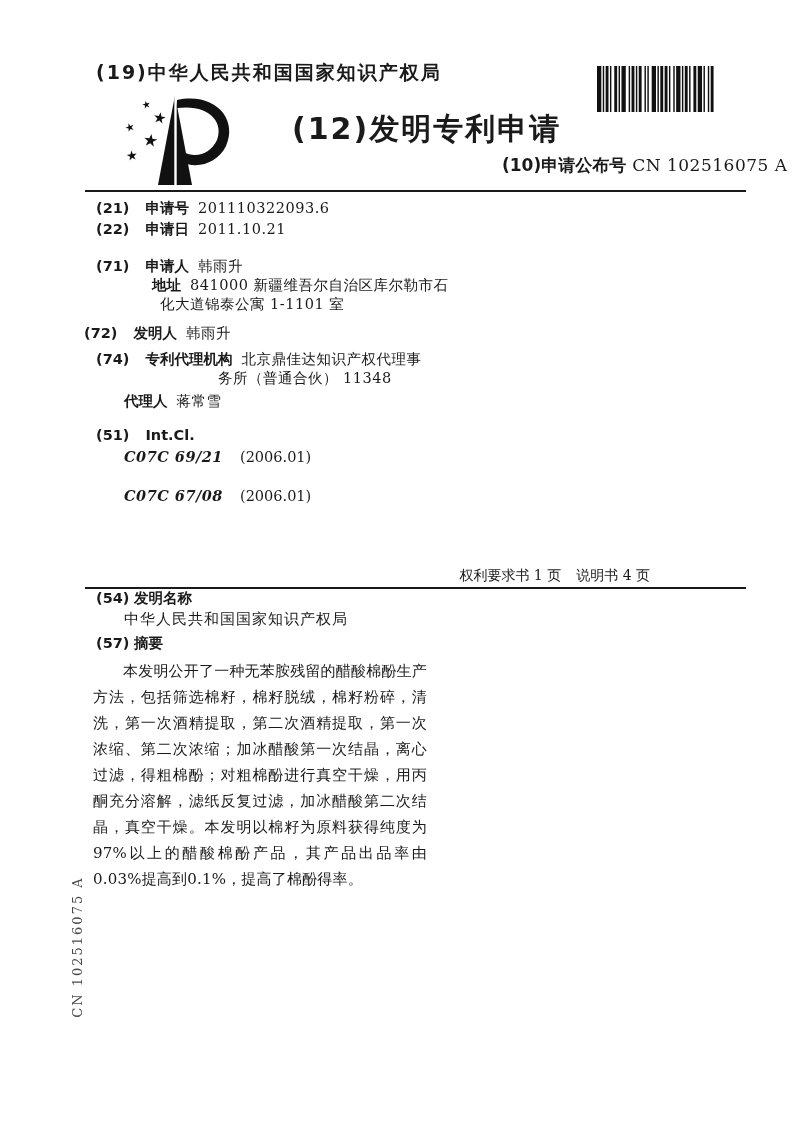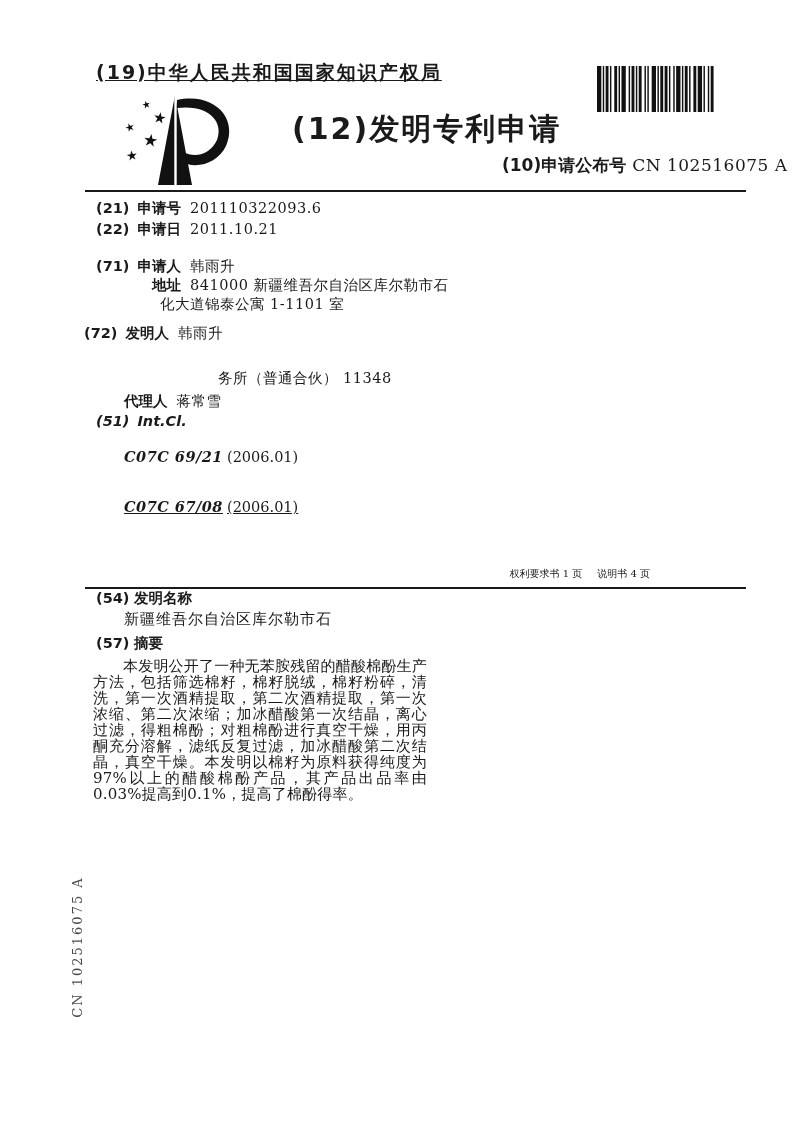--- a/index.html
+++ b/index.html
@@ -4,38 +4,38 @@
 <style>
   html,body{margin:0;padding:0;background:#e8e8e8;}
   .page{
     position:relative;width:800px;height:1131px;margin:0 auto;
     background:#ffffff;color:#1a1a1a;overflow:hidden;
     font-family:"DejaVu Serif","Liberation Serif",serif;
   }
   .abs{position:absolute;}
   .sans-b{font-family:"DejaVu Sans","Liberation Sans",sans-serif;font-weight:700;}
   .ser{font-family:"DejaVu Serif","Liberation Serif",serif;}
-  .office{left:96px;top:60px;font-size:19px;letter-spacing:2px;white-space:nowrap;text-decoration:underline;}
+  .office{left:96px;top:60px;font-size:19px;letter-spacing:2px;white-space:nowrap;}
   .doc-type{left:292px;top:109px;font-size:30px;letter-spacing:2px;white-space:nowrap;}
   .pub-info{left:502px;top:154px;font-size:17px;line-height:22px;white-space:nowrap;}
   .pub-info .ser{letter-spacing:0.5px;margin-left:6px;}
   .rule{left:85px;width:661px;border-top:2px solid #1a1a1a;height:0;}
   .rule-top{top:190px;}
   .rule-mid{top:587px;}
   .b-line{font-size:14.5px;white-space:nowrap;line-height:18px;}
-  .b-line .code{margin-right:8px;}
+  .b-line .code{margin-right:16px;}
   .b-line .lbl{margin-right:9px;}
   .b-line .val{letter-spacing:0.5px;}
-  .intcl-code{font-style:italic;font-weight:700;letter-spacing:0.5px;margin-right:4px;}
-  .pages-note{right:150px;top:567px;font-size:10px;white-space:nowrap;text-align:center;}
+  .intcl-code{font-style:italic;font-weight:700;letter-spacing:0.5px;margin-right:17px;}
+  .pages-note{right:150px;top:567px;font-size:14px;white-space:nowrap;text-align:center;}
   .pages-note .part2{margin-left:15px;}
   .sec-head{font-size:14.5px;white-space:nowrap;}
   .invention-title{left:124px;top:610px;font-size:15px;letter-spacing:1px;white-space:nowrap;}
   .abstract{
-    left:93px;top:658px;width:334px;font-size:15px;line-height:16px;
+    left:93px;top:658px;width:334px;font-size:15px;line-height:26px;
     text-align:justify;text-indent:2em;letter-spacing:0.2px;
   }
   .vertical-pub{
     left:77px;top:947px;transform:translate(-50%,-50%) rotate(-90deg);
     font-size:13px;letter-spacing:2px;color:#4a4a4a;white-space:nowrap;
   }
   .logo{left:112px;top:92px;width:128px;height:98px;}
   .logo svg{display:block;width:100%;height:100%;}
   .star{position:absolute;color:#111;font-family:"DejaVu Sans",sans-serif;line-height:1;}
   .barcode{left:597px;top:66px;width:118px;height:46px;}
@@ -120,46 +120,49 @@
     <span class="sans-b lbl">地址</span><span class="ser val">841000 新疆维吾尔自治区库尔勒市石</span>
   </div>
   <div class="abs b-line" style="left:160px;top:295px;">
     <span class="ser val">化大道锦泰公寓 1-1101 室</span>
   </div>
 
   <div class="abs b-line" style="left:84px;top:324px;">
     <span class="sans-b code">(72)</span><span class="sans-b lbl">发明人</span><span class="ser val">韩雨升</span>
   </div>
 
+  <div class="abs b-line" style="left:96px;top:350px;">
+    <span class="sans-b code">(74)</span><span class="sans-b lbl">专利代理机构</span><span class="ser val">北京鼎佳达知识产权代理事</span>
+  </div>
   <div class="abs b-line" style="left:218px;top:369px;">
     <span class="ser val">务所（普通合伙） 11348</span>
   </div>
   <div class="abs b-line" style="left:124px;top:392px;">
     <span class="sans-b lbl">代理人</span><span class="ser val">蒋常雪</span>
   </div>
 
-  <div class="abs b-line" style="left:96px;top:412px;font-style:italic;">
+  <div class="abs b-line" style="left:96px;top:426px;">
     <span class="sans-b code">(51)</span><span class="sans-b lbl">Int.Cl.</span>
   </div>
   <div class="abs b-line" style="left:124px;top:448px;">
     <span class="ser intcl-code">C07C 69/21</span><span class="ser">(2006.01)</span>
   </div>
-  <div class="abs b-line" style="left:124px;top:498px;text-decoration:underline;">
+  <div class="abs b-line" style="left:124px;top:487px;">
     <span class="ser intcl-code">C07C 67/08</span><span class="ser">(2006.01)</span>
   </div>
 
   <div class="abs pages-note ser">
     <span>权利要求书 1 页</span><span class="part2">说明书 4 页</span>
   </div>
   <div class="abs rule rule-mid"></div>
 
   <div class="abs sec-head" style="left:96px;top:589px;">
     <span class="sans-b code">(54)</span> <span class="sans-b">发明名称</span>
   </div>
-  <div class="abs invention-title ser">新疆维吾尔自治区库尔勒市石</div>
+  <div class="abs invention-title ser">中华人民共和国国家知识产权局</div>
 
   <div class="abs sec-head" style="left:96px;top:634px;text-align:center;">
     <span class="sans-b code">(57)</span> <span class="sans-b">摘要</span>
   </div>
   <div class="abs abstract ser">本发明公开了一种无苯胺残留的醋酸棉酚生产方法，包括筛选棉籽，棉籽脱绒，棉籽粉碎，清洗，第一次酒精提取，第二次酒精提取，第一次浓缩、第二次浓缩；加冰醋酸第一次结晶，离心过滤，得粗棉酚；对粗棉酚进行真空干燥，用丙酮充分溶解，滤纸反复过滤，加冰醋酸第二次结晶，真空干燥。本发明以棉籽为原料获得纯度为97%以上的醋酸棉酚产品，其产品出品率由0.03%提高到0.1%，提高了棉酚得率。</div>
 
   <div class="abs vertical-pub ser">CN 102516075 A</div>
 
 </div>
 

